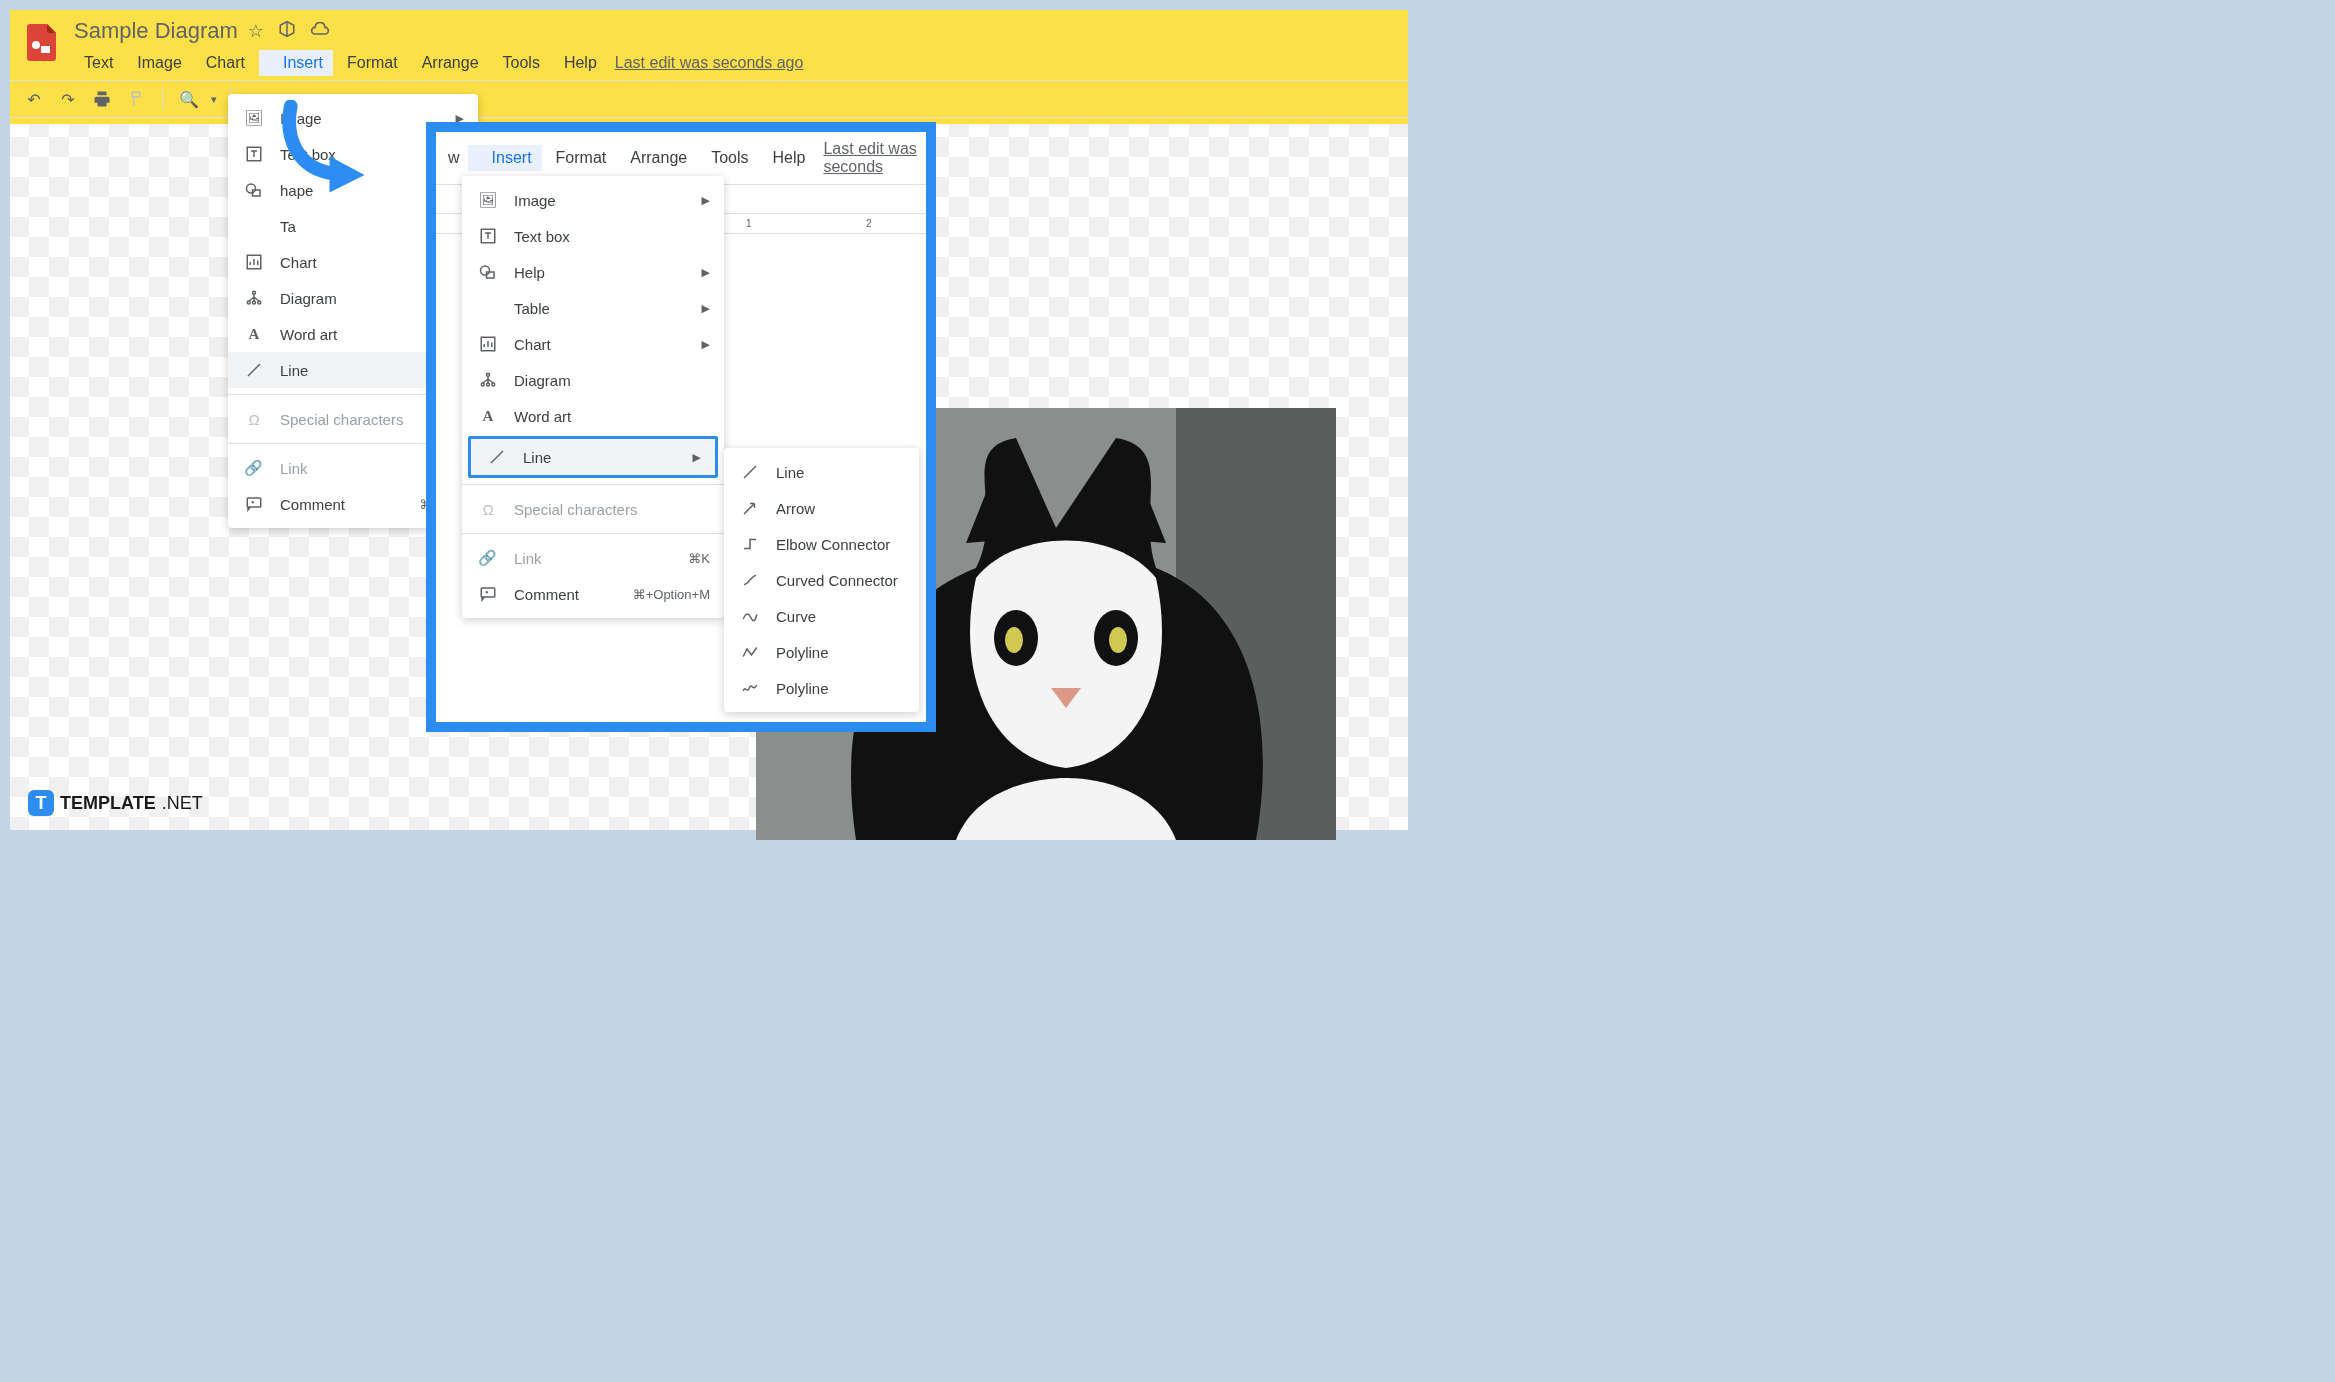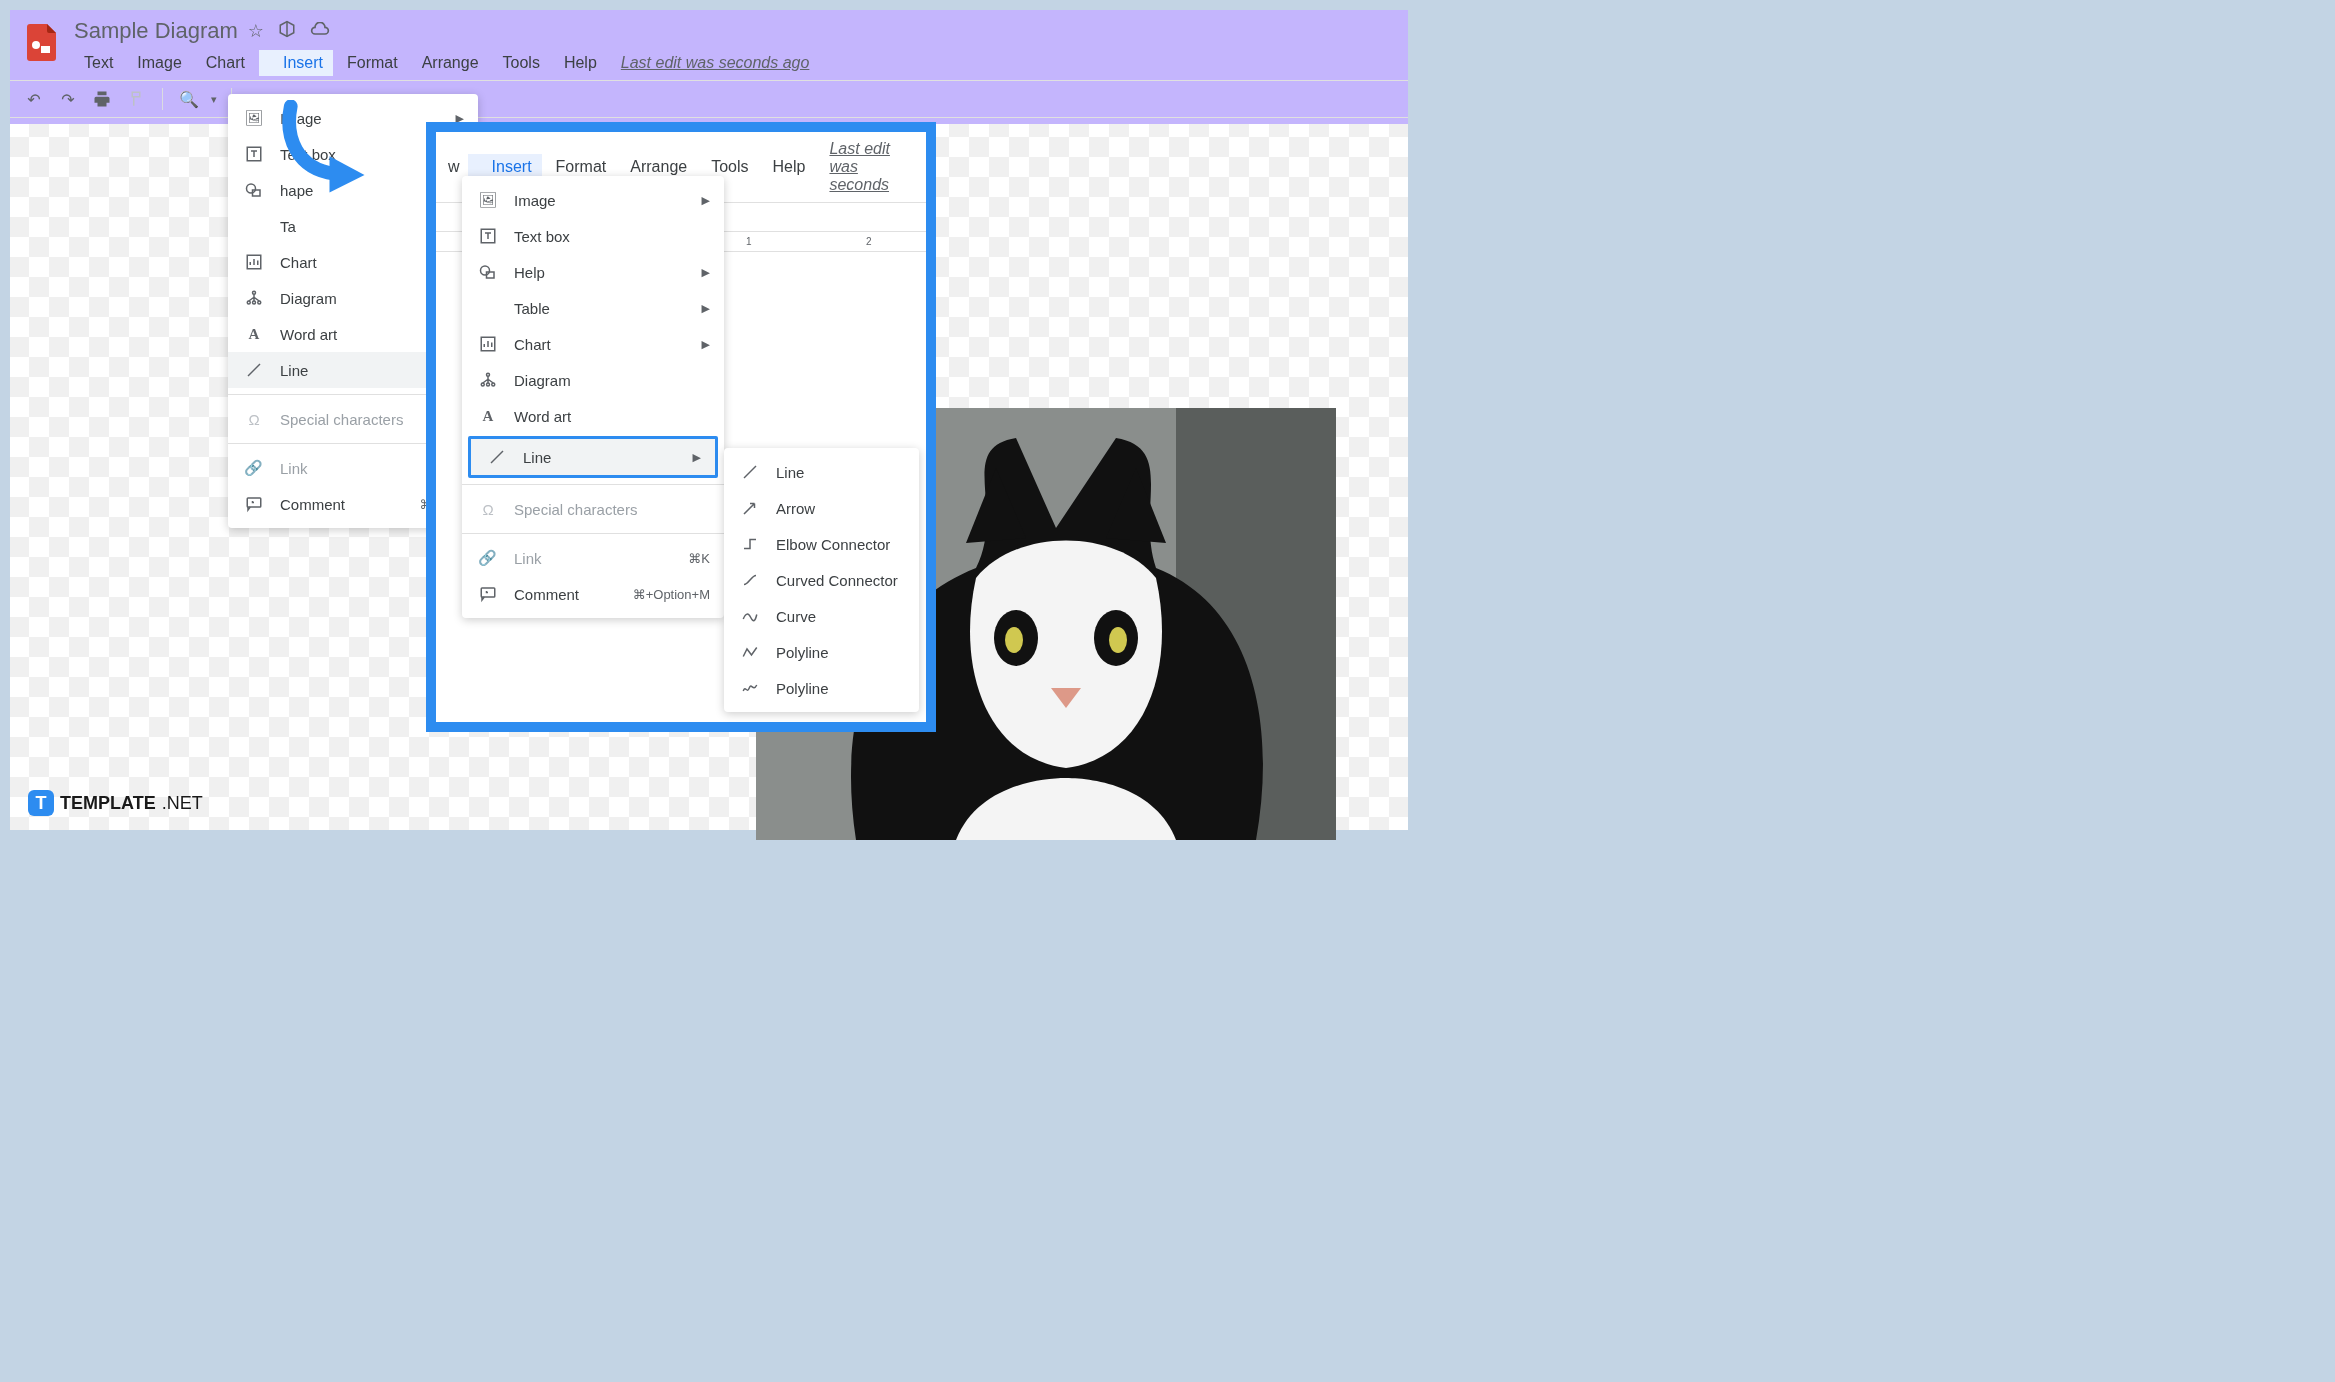--- a/index.html
+++ b/index.html
@@ -1,27 +1,27 @@
 <!DOCTYPE html>
 <html><head>
 <meta charset="utf-8">
 <style>
 * { box-sizing: border-box; margin: 0; padding: 0; }
 body { font-family: Arial, sans-serif; background: #c3d4e4; width: 1418px; height: 840px; position: relative; overflow: hidden; }
-.frame { position: absolute; top: 10px; left: 10px; right: 10px; bottom: 10px; background: #c4b5fd; }
+.frame { position: absolute; top: 10px; left: 10px; right: 10px; bottom: 10px; background: #fde047; }
 .header { display: flex; align-items: flex-start; padding: 8px 12px 0 12px; }
 .logo { width: 40px; height: 40px; margin-right: 12px; margin-top: 4px; }
 .title-area { flex: 1; }
 .title-row { display: flex; align-items: center; gap: 10px; }
 .doc-title { font-size: 22px; color: #5f6368; }
 .title-icons { display: flex; gap: 14px; color: #5f6368; font-size: 18px; }
 .menubar { display: flex; gap: 4px; margin-top: 6px; font-size: 16px; color: #3c4043; align-items: center; }
 .menu-item { padding: 4px 10px; cursor: pointer; }
 .menu-item.active { background: #e8f0fe; color: #1a73e8; padding-left: 24px; }
-.last-edit { color: #5f6368; text-decoration: underline; margin-left: 10px; cursor: pointer; font-style: italic; }
+.last-edit { color: #5f6368; text-decoration: underline; margin-left: 4px; cursor: pointer; }
 .toolbar { display: flex; align-items: center; padding: 6px 12px; border-top: 1px solid #e0e0e0; border-bottom: 1px solid #e0e0e0; gap: 10px; color: #5f6368; margin-top: 4px; }
 .tb-sep { width: 1px; height: 22px; background: #dadce0; margin: 0 4px; }
 .tb-btn { width: 24px; height: 24px; display: flex; align-items: center; justify-content: center; cursor: pointer; }
 .canvas-area { position: absolute; top: 114px; left: 0; right: 0; bottom: 0; background: repeating-conic-gradient(#fff 0 25%, #f0f0f0 0 50%) 50% / 40px 40px; }
 .ruler { position: absolute; top: 114px; left: 0; right: 0; height: 20px; background: #fff; border-bottom: 1px solid #e0e0e0; font-size: 10px; color: #5f6368; }
 .ruler-mark { position: absolute; top: 3px; }
 .dropdown { position: absolute; background: #fff; box-shadow: 0 2px 10px rgba(0,0,0,0.2); border-radius: 4px; font-size: 15px; color: #3c4043; }
 .dd-item { display: flex; align-items: center; padding: 8px 18px 8px 16px; gap: 16px; cursor: pointer; position: relative; }
 .dd-item.hover { background: #f1f3f4; }
 .dd-item.disabled { color: #9aa0a6; }

